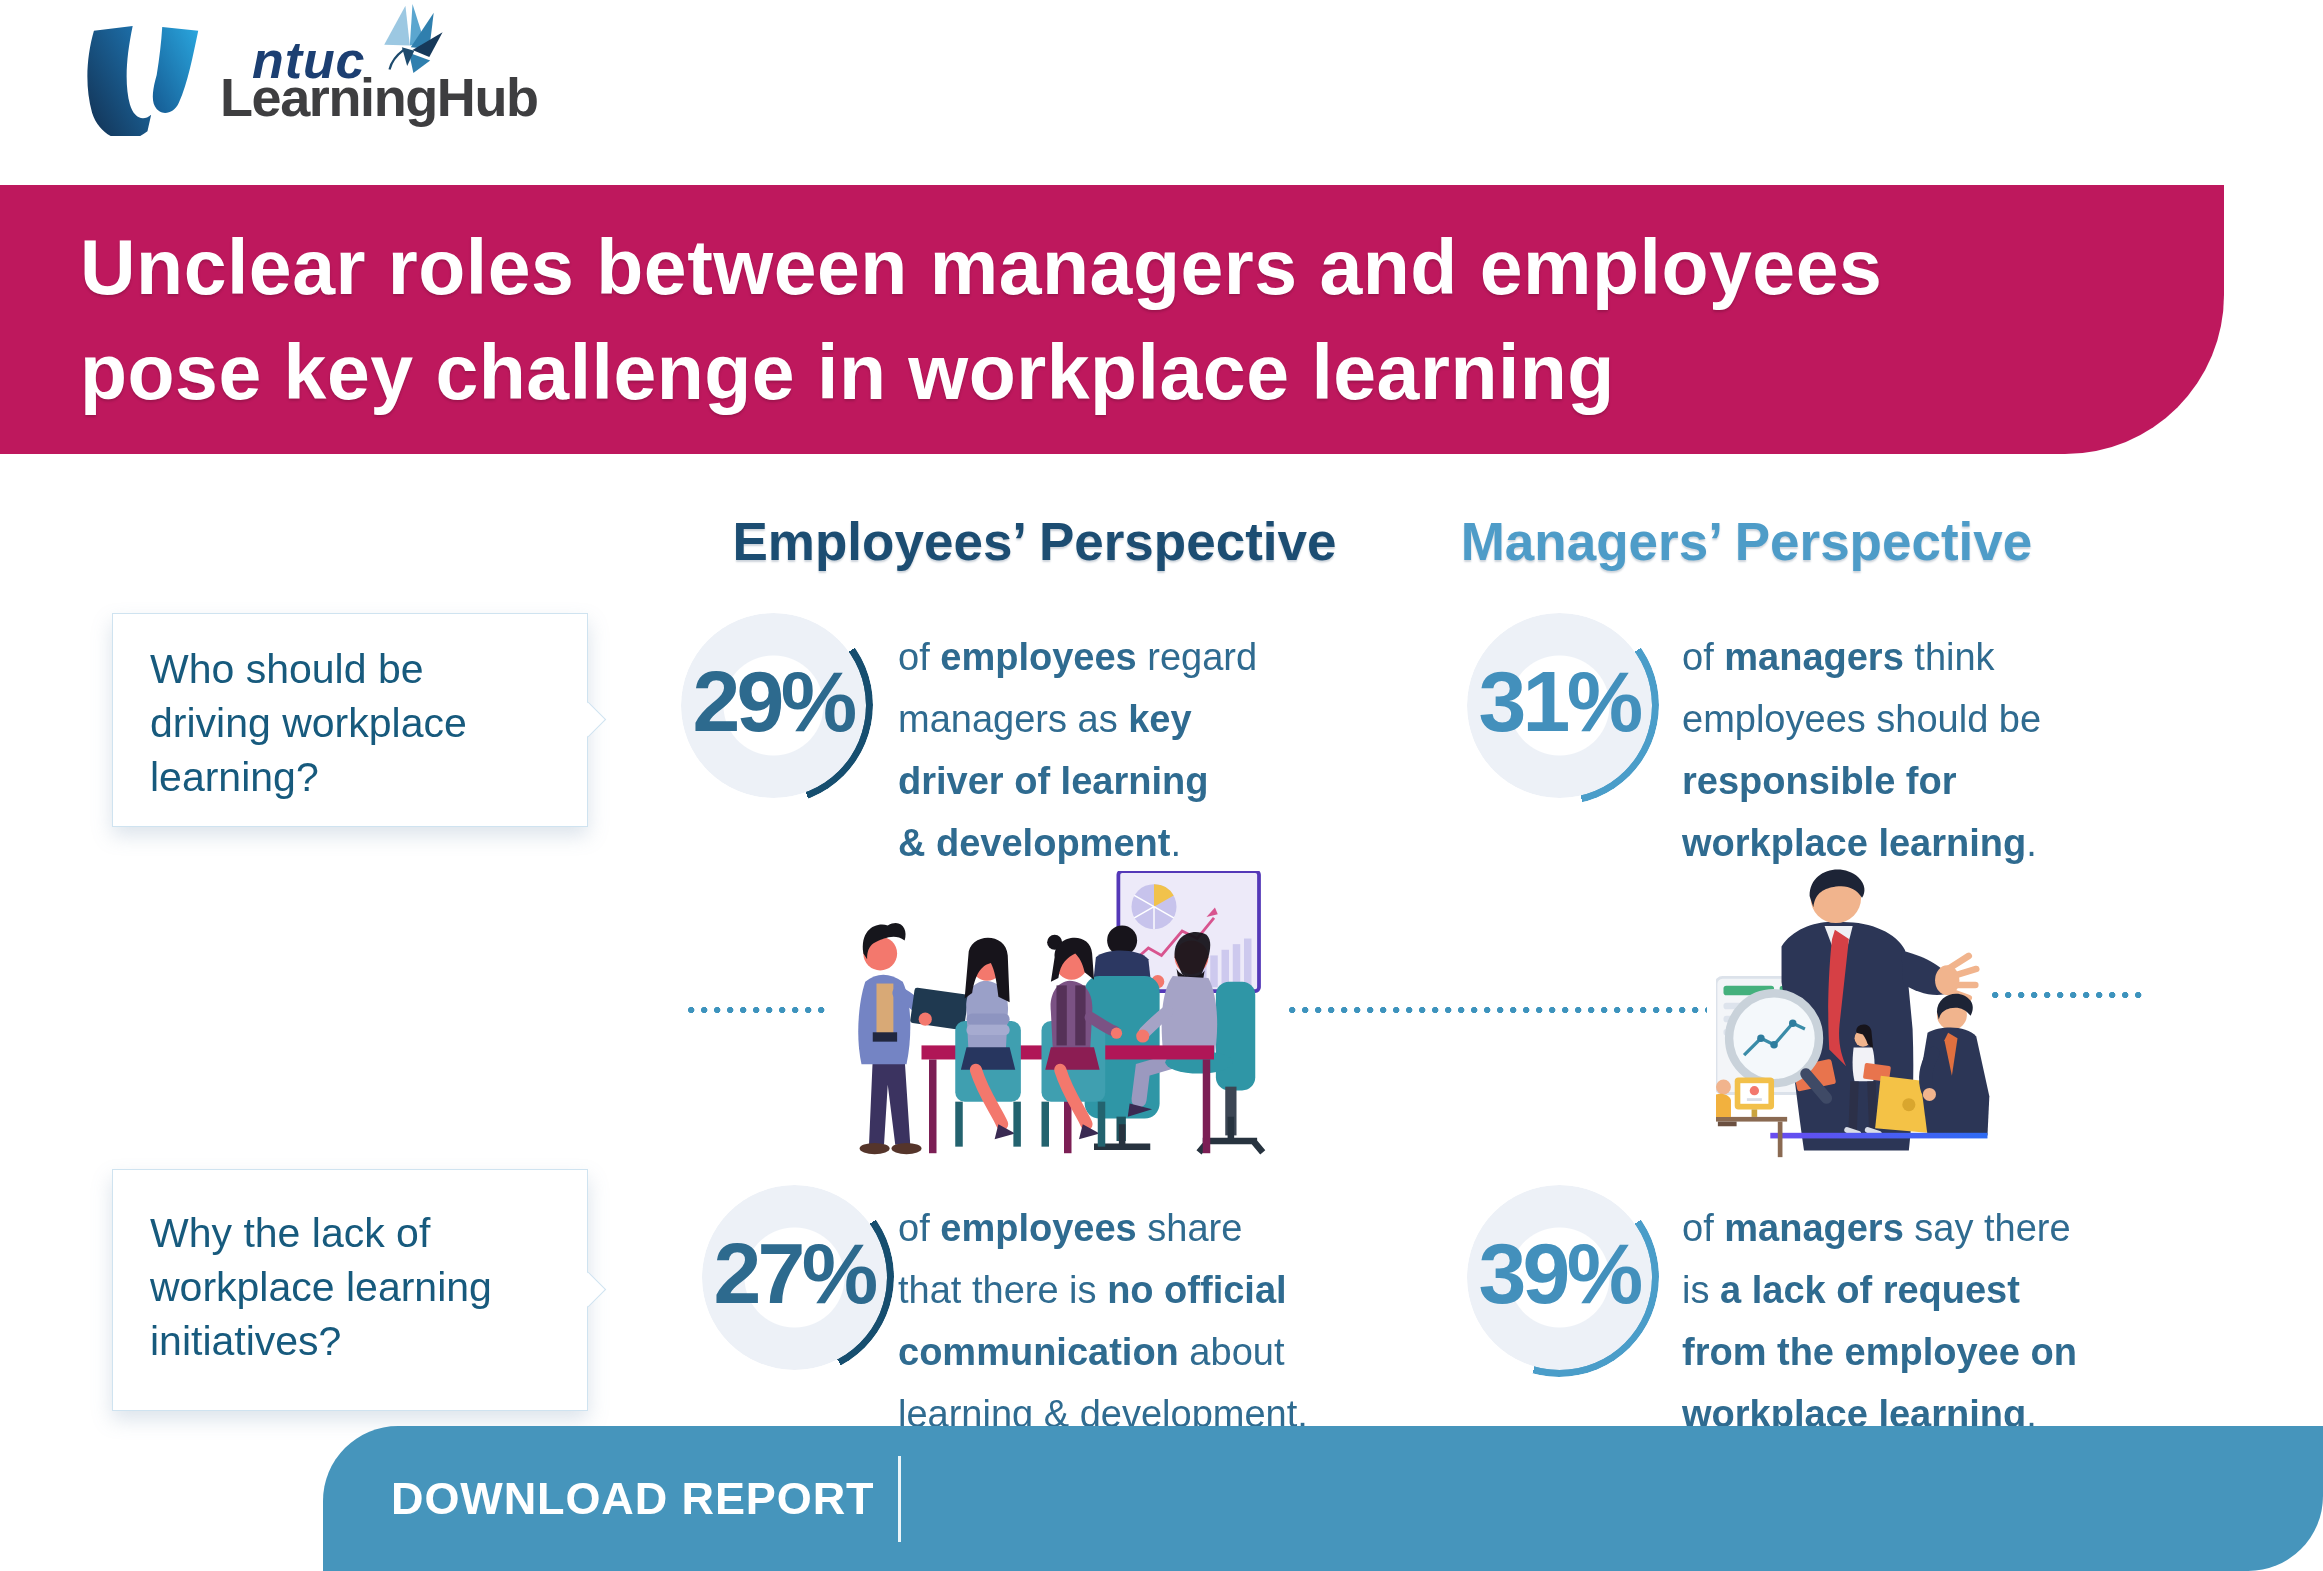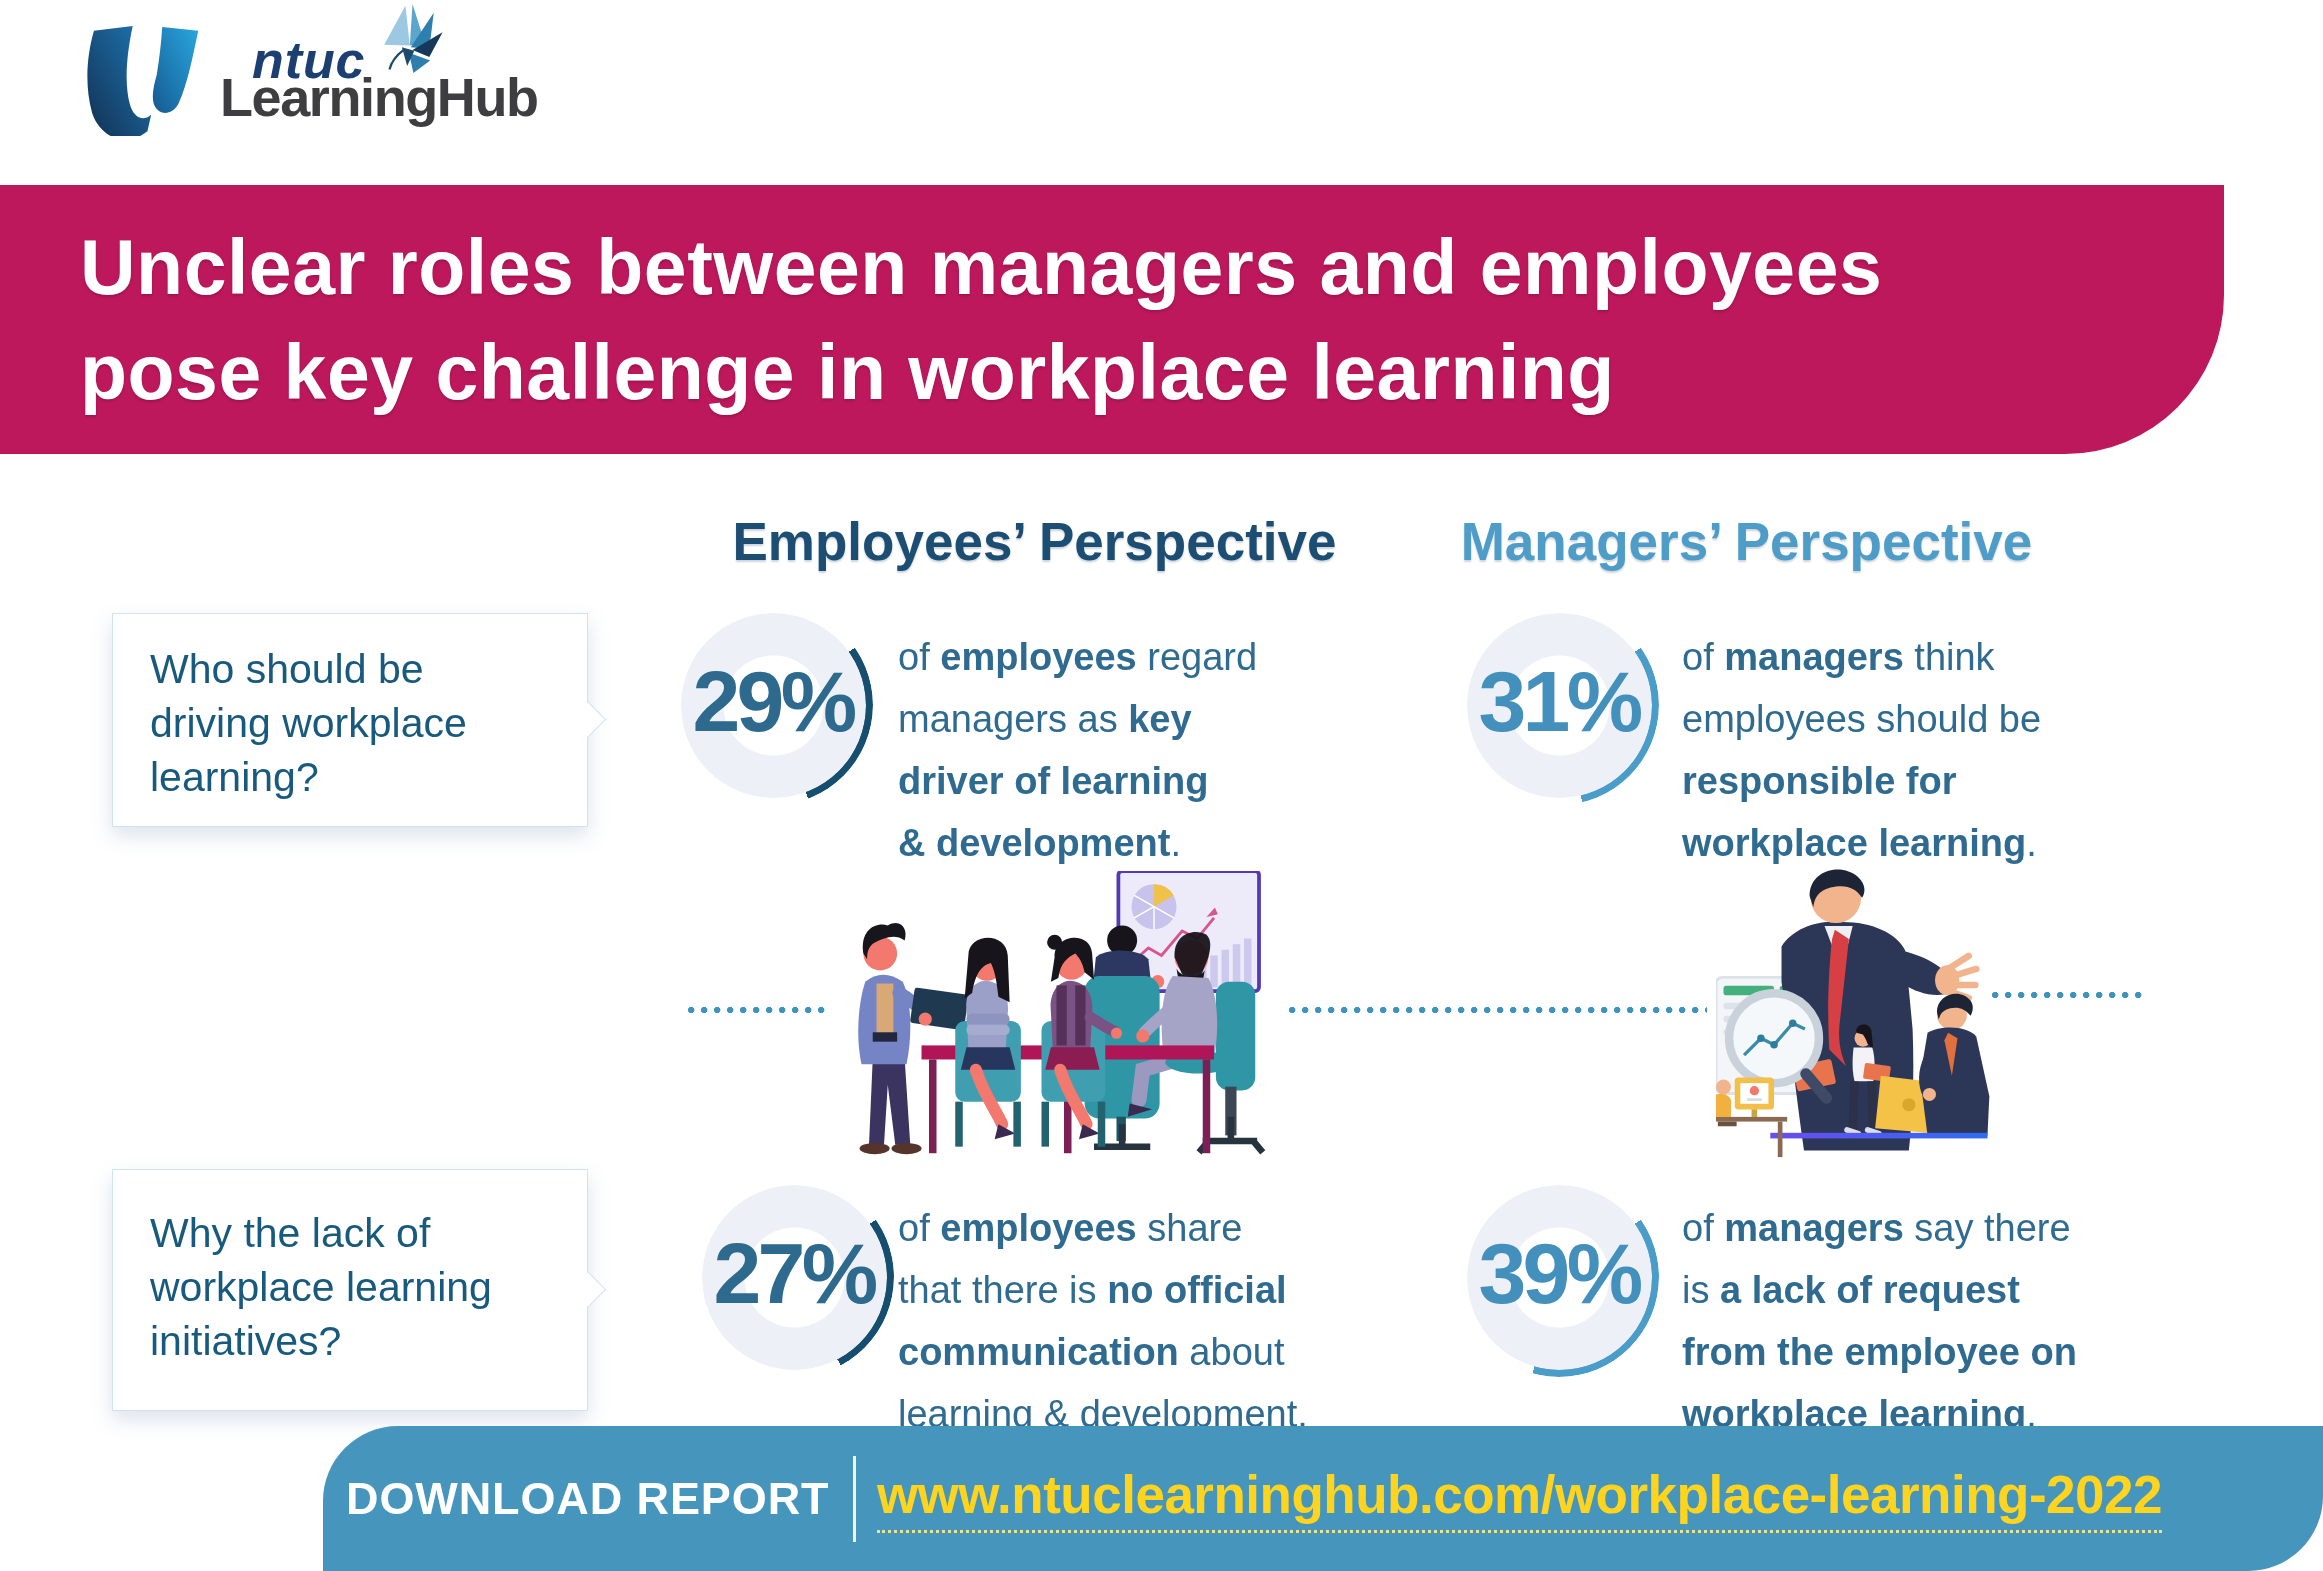--- a/index.html
+++ b/index.html
@@ -52,21 +52,21 @@
   .dots.seg2{left:1288px;top:1006px;width:419px;}
   .dots.seg3{left:1991px;top:991px;width:152px;}
 
   
   .illus{position:absolute;}
   .illus.left{left:824px;top:871px;width:450px;height:286px;}
   .illus.right{left:1716px;top:851px;width:293px;height:309px;}
 
   
   .footer{position:absolute;left:323px;top:1426px;width:2000px;height:145px;background:#4695bc;border-radius:75px 0 75px 0;display:flex;align-items:center;}
-  .footer .cta{margin-left:23px;color:#ffffff;font-size:45px;font-weight:700;letter-spacing:0.9px;white-space:nowrap;}
+  .footer .cta{margin-left:68px;color:#ffffff;font-size:45px;font-weight:700;letter-spacing:0.9px;white-space:nowrap;}
   .footer .divider{width:2.8px;height:86px;background:rgba(255,255,255,.9);margin:0 20.6px 0 24px;}
   .footer .url{color:#ffd41e;font-size:53px;font-weight:700;letter-spacing:-0.5px;text-decoration:none;border-bottom:3.7px dotted rgba(255,230,120,.95);padding-bottom:5.6px;white-space:nowrap;}
 </style>
 </head>
 <body>
 
 <div id="page">
 
   <div class="logo">
     <svg class="logo-u" viewBox="0 0 130 120" aria-hidden="true">
@@ -340,17 +340,16 @@
     </div>
     <div class="stat-text t3"><span>of </span><span class="b">managers</span><span> say there
 is </span><span class="b">a lack of request
 from the employee on
 workplace learning</span><span>.</span></div>
   </div>
 
   <div class="footer">
     <span class="cta">DOWNLOAD REPORT</span>
     <span class="divider"></span>
-    <a class="url" href="#">www.ntuclearninghub.com/workplace-learning-2022</a>
   </div>
 
 </div>
 
 
 </body></html>

